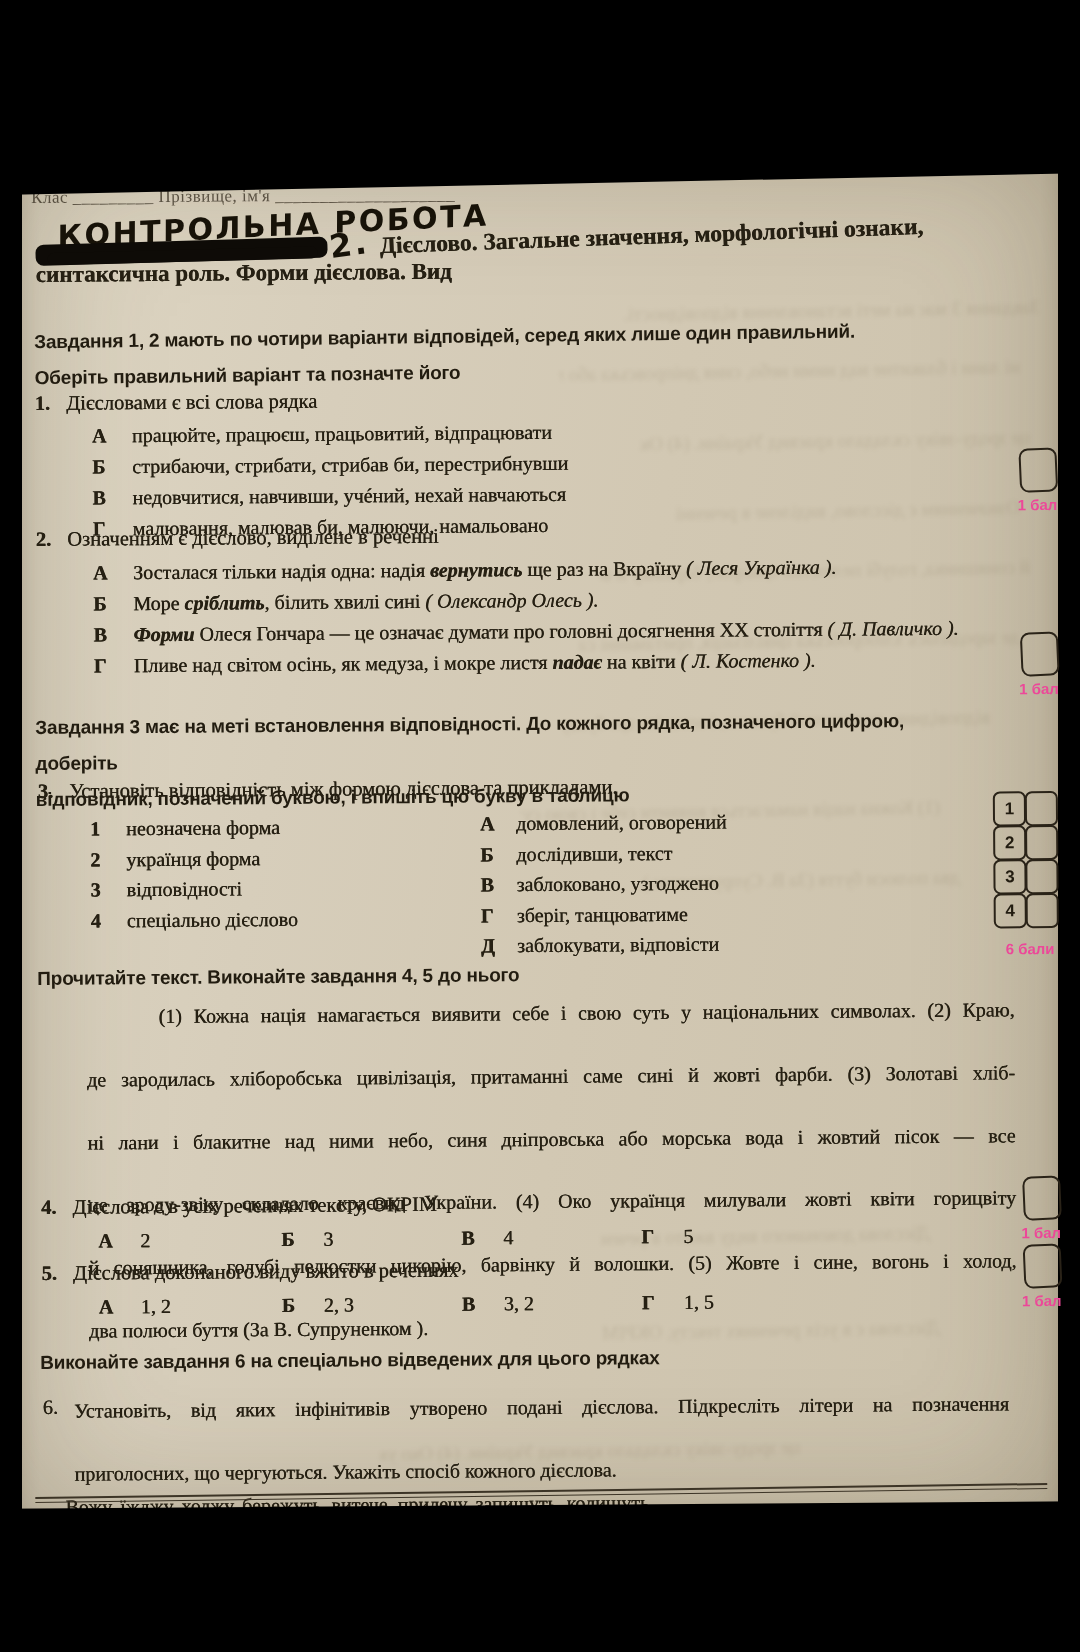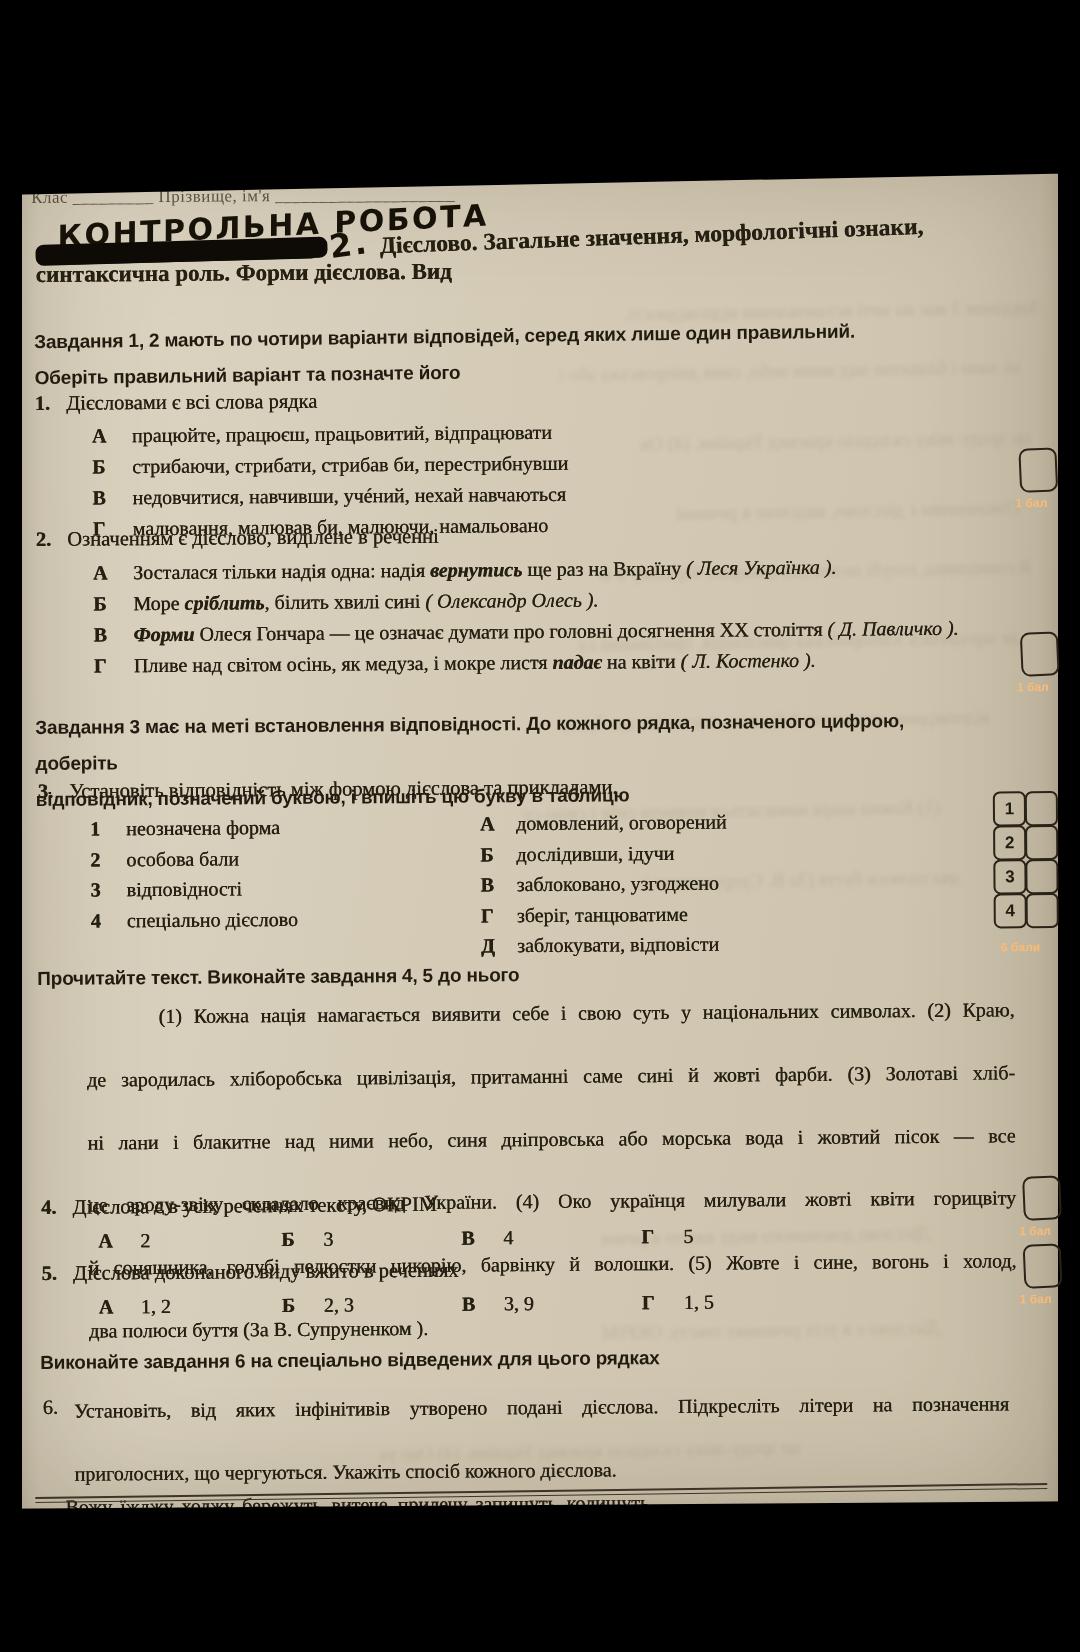--- a/index.html
+++ b/index.html
@@ -22,22 +22,22 @@
   .opt-text{max-width:862px;}
   .opt-text .em{font-weight:700;font-style:italic;}
   .opt-text .src{font-style:italic;}
   .match-row{display:flex;gap:16px;line-height:30.5px;}
   .match-key{font-weight:700;min-width:20px;}
   .pass-line{text-align:justify;line-height:31.4px;white-space:normal;}
   .pass-line.just::after{content:"";display:inline-block;width:100%;}
   .pass-line.first{text-indent:72px;}
   .score-box{position:absolute;width:34px;height:40px;border:2.6px solid #2a2318;
              border-radius:9px;transform:rotate(-2deg);z-index:4;}
-  .score-label{position:absolute;width:44px;text-align:left;font-family:"Liberation Sans",sans-serif;
-             font-weight:700;font-size:12px;color:#fdba74;z-index:4;}
+  .score-label{position:absolute;width:44px;text-align:center;font-family:"Liberation Sans",sans-serif;
+             font-weight:700;font-size:15px;color:#ec4899;z-index:4;}
   .ans-table{position:absolute;display:grid;grid-template-columns:32px 32px;z-index:4;}
   .ans-cell{width:29px;height:31px;border:2.2px solid #2a2318;border-radius:7px;margin:-1px 0 0 -1px;
             display:flex;align-items:center;justify-content:center;
             font-family:"Liberation Sans",sans-serif;font-weight:700;font-size:17px;color:#221c10;}
   .handwrite{font-family:"DejaVu Sans",sans-serif;font-weight:700;color:#171208;
              letter-spacing:2.5px;transform:rotate(-2.4deg) skewX(-3deg);}
   .smear{position:absolute;background:#0e0b07;border-radius:8px;}
   .faint-head{font-family:"Liberation Serif",serif;font-size:17px;color:rgba(50,42,28,.75);
              letter-spacing:.5px;}
   .top-black{position:absolute;left:-30px;top:-62px;width:1146px;height:246px;background:#000;
@@ -151,39 +151,39 @@
       <span>Установіть відповідність між формою дієслова та прикладами.</span>
     </div>
     <div style="position:relative;margin:9px 0 0 52px;height:170px;">
       <div style="position:absolute;left:0;top:2px;">
           <div class="match-row serif">
             <span class="match-key">1</span>
             <span>неозначена форма</span>
           </div>
           <div class="match-row serif">
             <span class="match-key">2</span>
-            <span>особова бали</span>
+            <span>українця форма</span>
           </div>
           <div class="match-row serif">
             <span class="match-key">3</span>
             <span>відповідності</span>
           </div>
           <div class="match-row serif">
             <span class="match-key">4</span>
             <span>спеціально дієслово</span>
           </div>
         </div>
       <div style="position:absolute;left:390px;top:0;">
           <div class="match-row serif">
             <span class="match-key">А</span>
             <span>домовлений, оговорений</span>
           </div>
           <div class="match-row serif">
             <span class="match-key">Б</span>
-            <span>дослідивши, ідучи</span>
+            <span>дослідивши, текст</span>
           </div>
           <div class="match-row serif">
             <span class="match-key">В</span>
             <span>заблоковано, узгоджено</span>
           </div>
           <div class="match-row serif">
             <span class="match-key">Г</span>
             <span>зберіг, танцюватиме</span>
           </div>
           <div class="match-row serif">
@@ -239,21 +239,21 @@
         <span class="q45-opt" style="left: 57px;">
           <span class="opt-letter">А</span>
           <span>1, 2</span>
         </span>
         <span class="q45-opt" style="left: 240px;">
           <span class="opt-letter">Б</span>
           <span>2, 3</span>
         </span>
         <span class="q45-opt" style="left: 420px;">
           <span class="opt-letter">В</span>
-          <span>3, 9</span>
+          <span>3, 2</span>
         </span>
         <span class="q45-opt" style="left: 600px;">
           <span class="opt-letter">Г</span>
           <span>1, 5</span>
         </span>
       </div>
   </div>
 
   <div class="blk sans-bold" style="left:36px;top:1348px;width:860px;">Виконайте завдання 6 на спеціально відведених для цього рядках</div>
 

